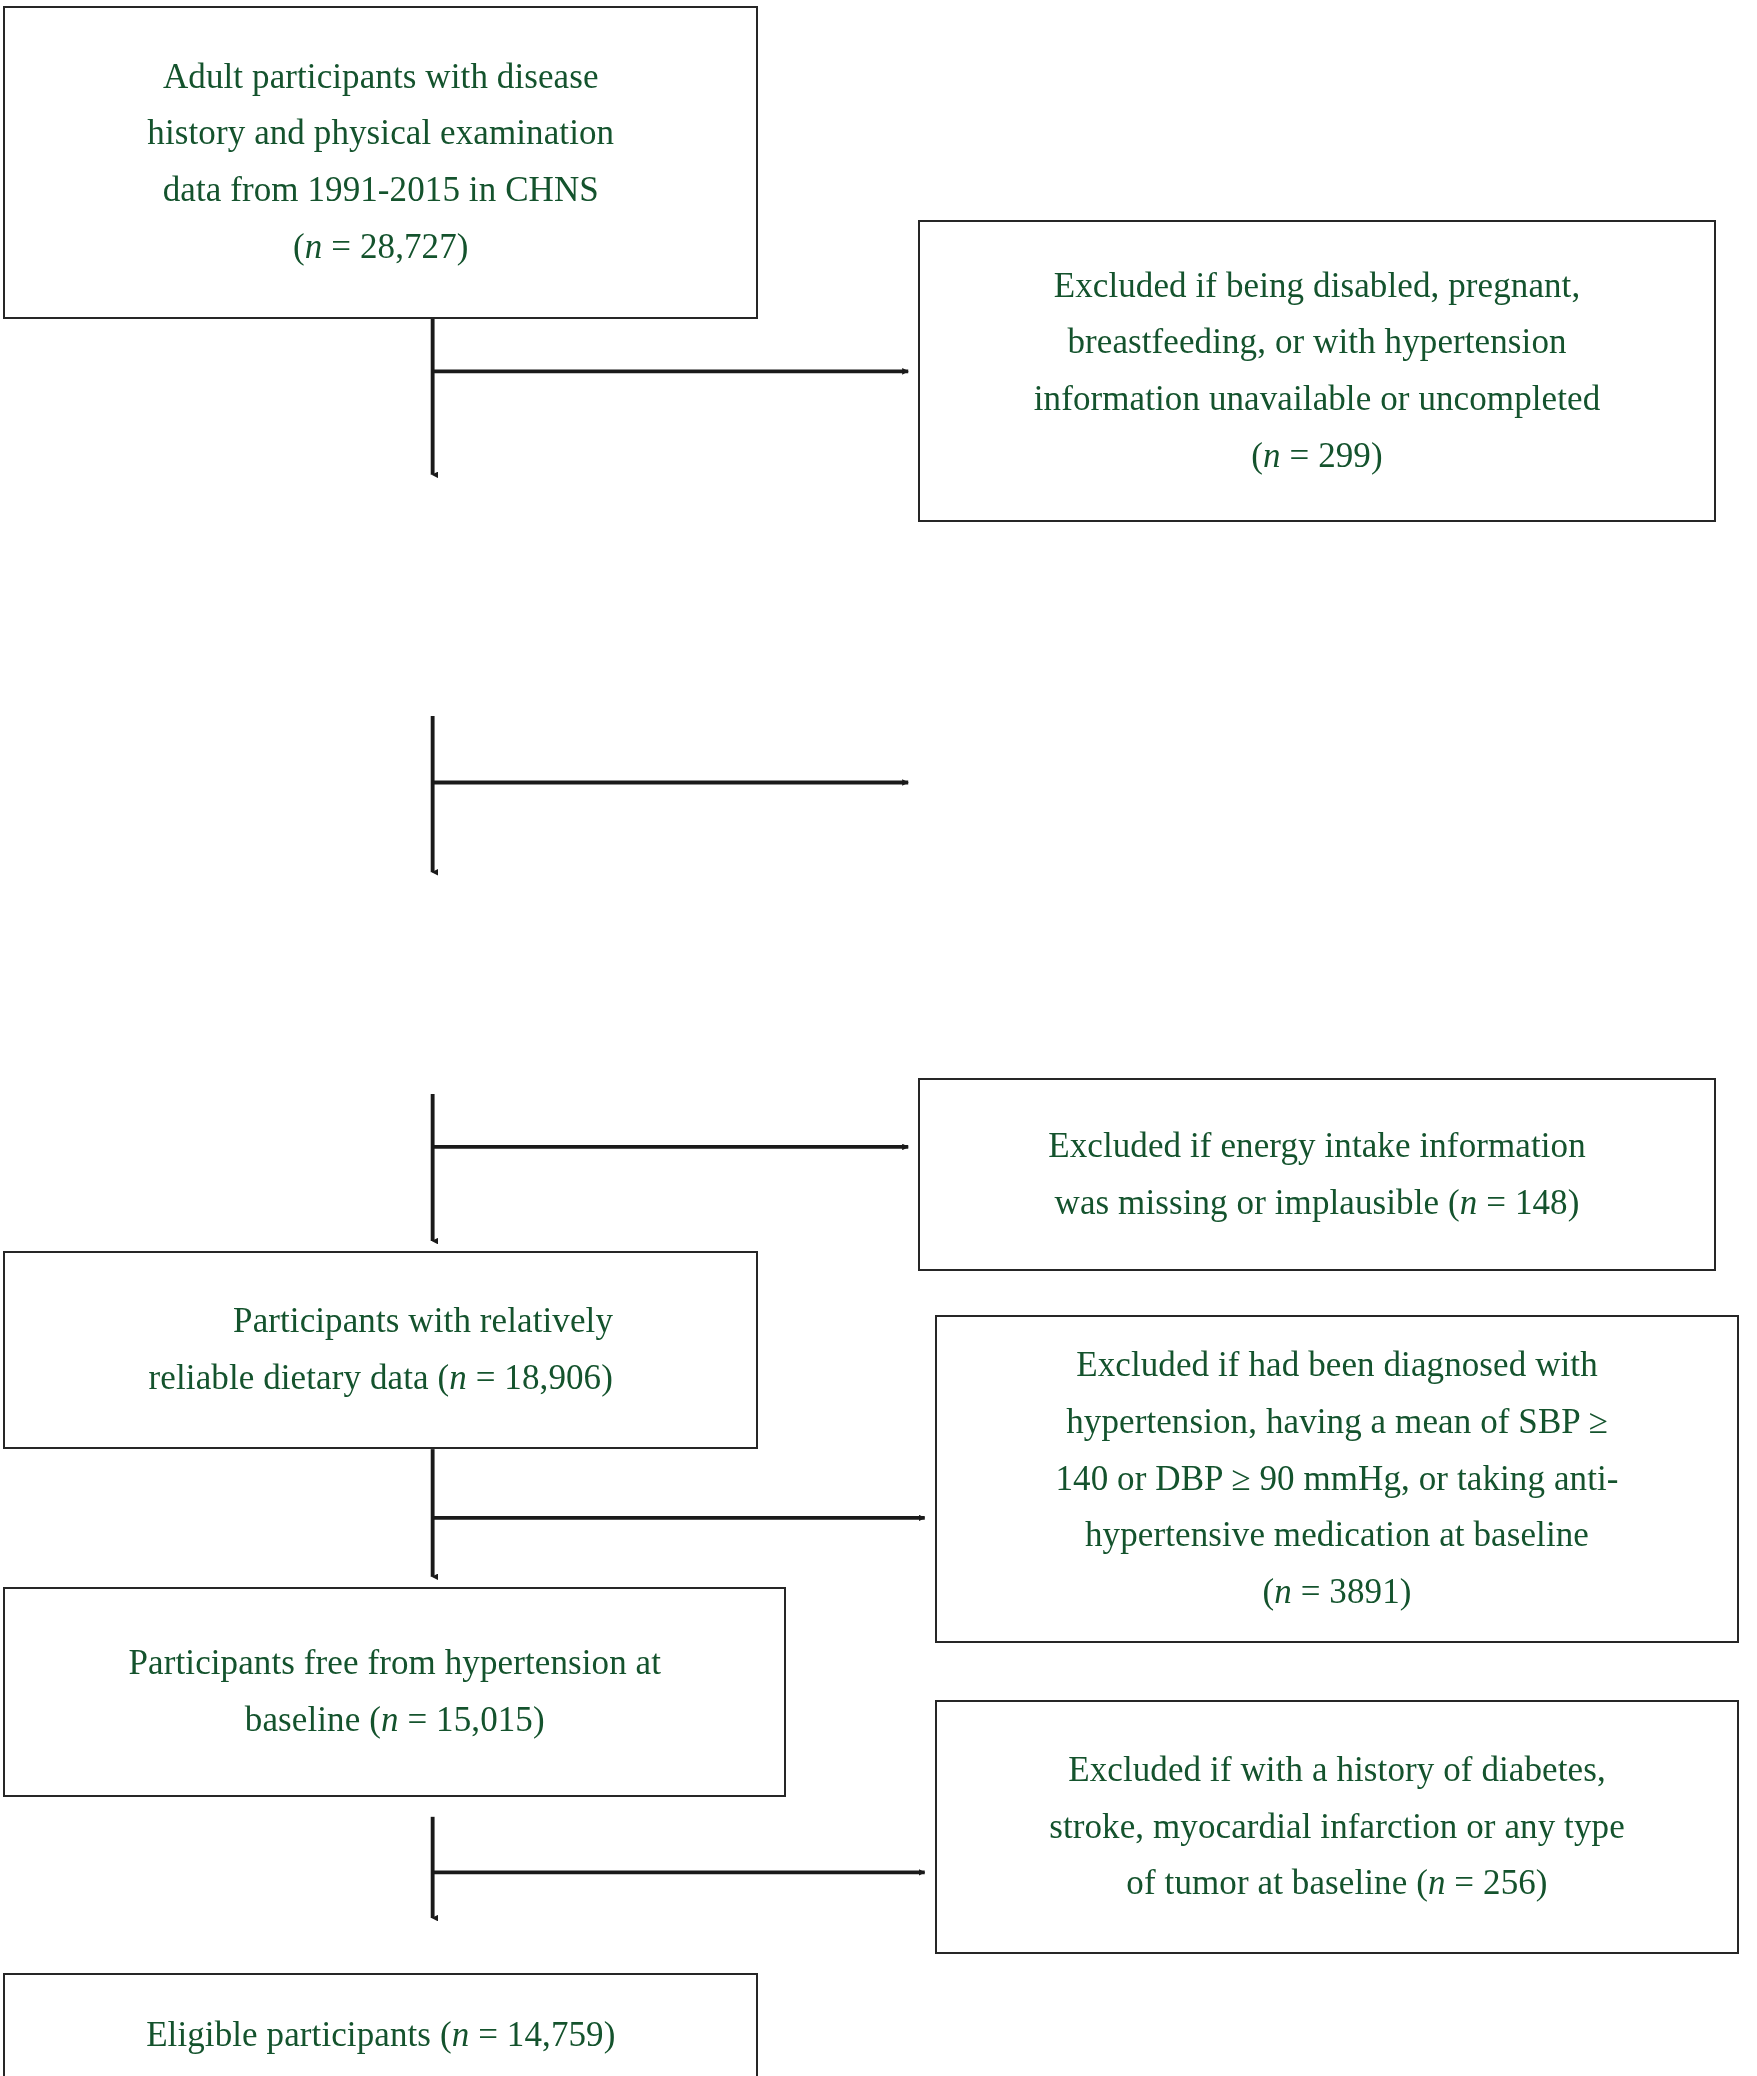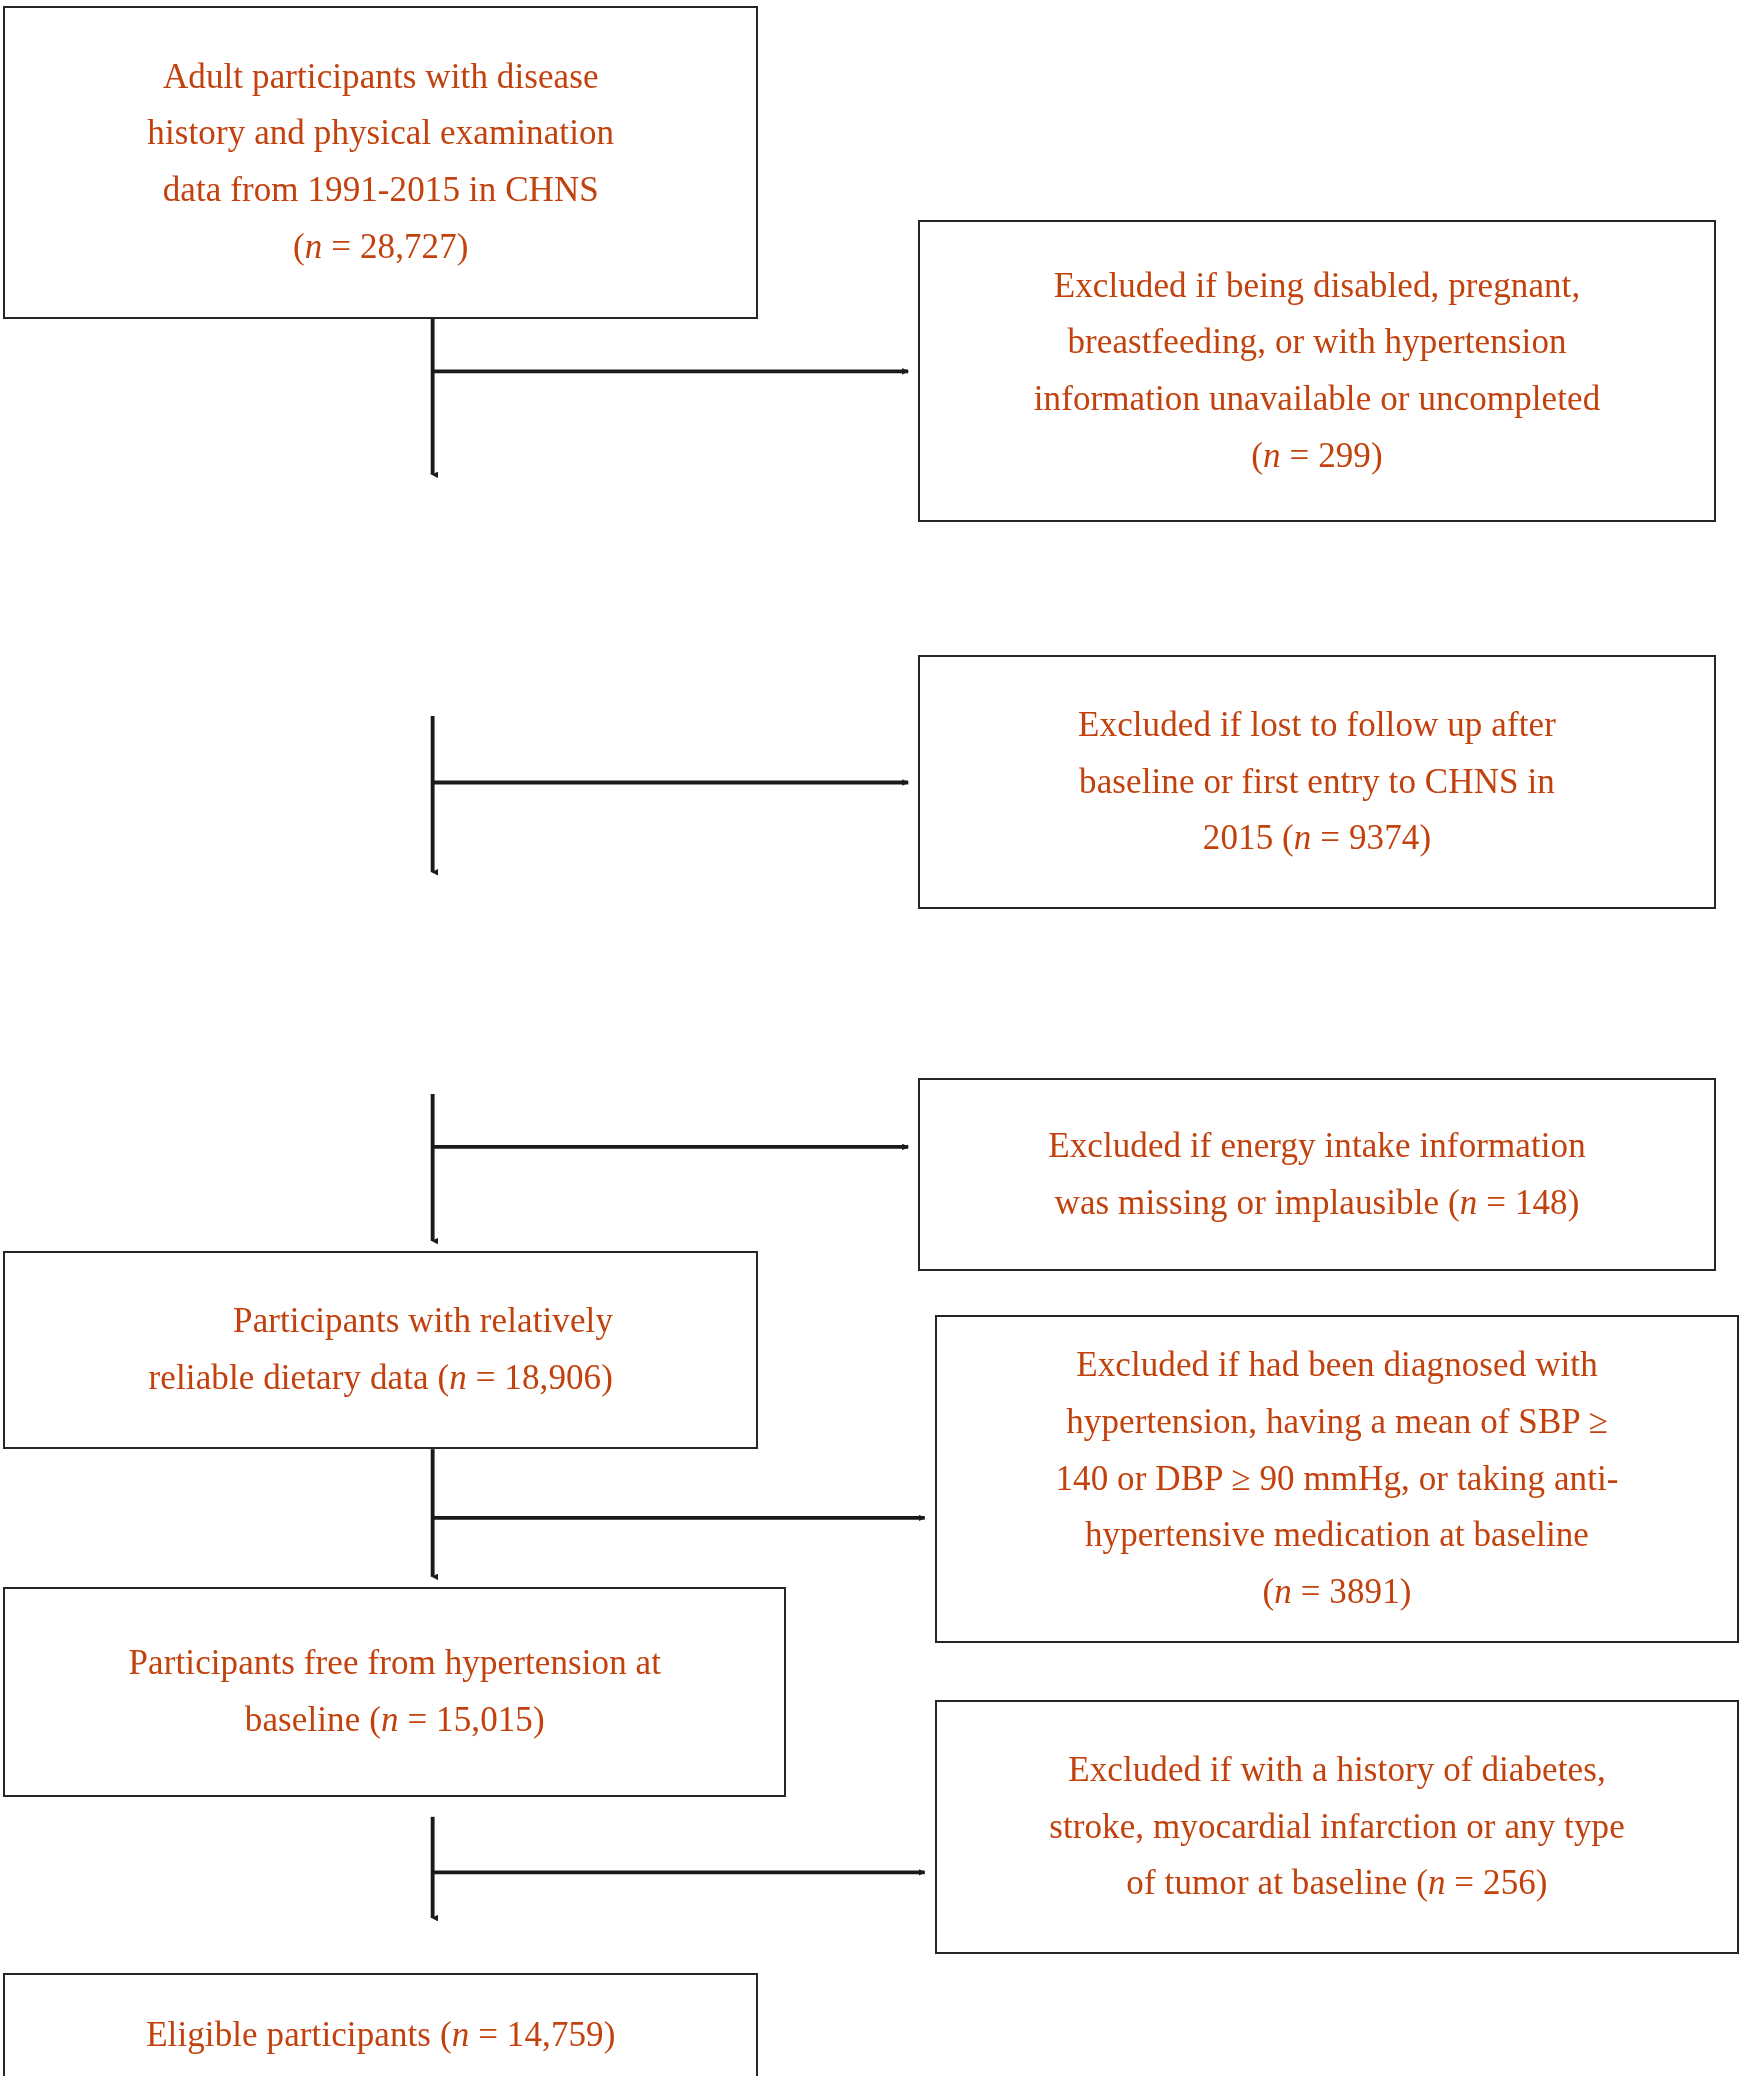--- a/index.html
+++ b/index.html
@@ -21,21 +21,21 @@
     border: 2.8px solid #262626;
     background: #ffffff;
     display: flex;
     align-items: center;
     justify-content: center;
     text-align: center;
   }
   .box-text {
     font-size: 35px;
     line-height: 1.62;
-    color: #c2410c;
+    color: #14532d;
     padding: 0 14.3px;
     letter-spacing: 0.1px;
   }
   .box-text .it {
     font-style: italic;
   }
   .connector-layer {
     position: absolute;
     left: 0;
     top: 0;
@@ -100,23 +100,20 @@
   </div>
 
   <div class="flow-box" id="box-eligible" style="left: 3.3px; top: 1973px; width: 755px; height: 124px;">
     <div class="box-text">Eligible participants (<span class="it">n</span> = 14,759)</div>
   </div>
 
   <div class="flow-box" id="excl-disabled-pregnant" style="left: 918px; top: 220px; width: 798px; height: 302px;">
     <div class="box-text">Excluded if being disabled, pregnant,<br>breastfeeding, or with hypertension<br>information unavailable or uncompleted<br>(<span class="it">n</span> = 299)</div>
   </div>
 
-  <div class="flow-box" id="excl-lost-followup" style="left: 918px; top: 655px; width: 798px; height: 254px;">
-    <div class="box-text">Excluded if lost to follow up after<br>baseline or first entry to CHNS in<br>2015 (<span class="it">n</span> = 9374)</div>
-  </div>
 
   <div class="flow-box" id="excl-energy-intake" style="left: 918px; top: 1050px; width: 798px; height: 193px; margin-top: 28px;">
     <div class="box-text">Excluded if energy intake information<br>was missing or implausible (<span class="it">n</span> = 148)</div>
   </div>
 
   <div class="flow-box" id="excl-hypertension-baseline" style="left: 935px; top: 1315px; width: 804px; height: 328px;">
     <div class="box-text">Excluded if had been diagnosed with<br>hypertension, having a mean of SBP ≥<br>140 or DBP ≥ 90 mmHg, or taking anti-<br>hypertensive medication at baseline<br>(<span class="it">n</span> = 3891)</div>
   </div>
 
   <div class="flow-box" id="excl-comorbidity" style="left: 935px; top: 1700px; width: 804px; height: 254px;">

